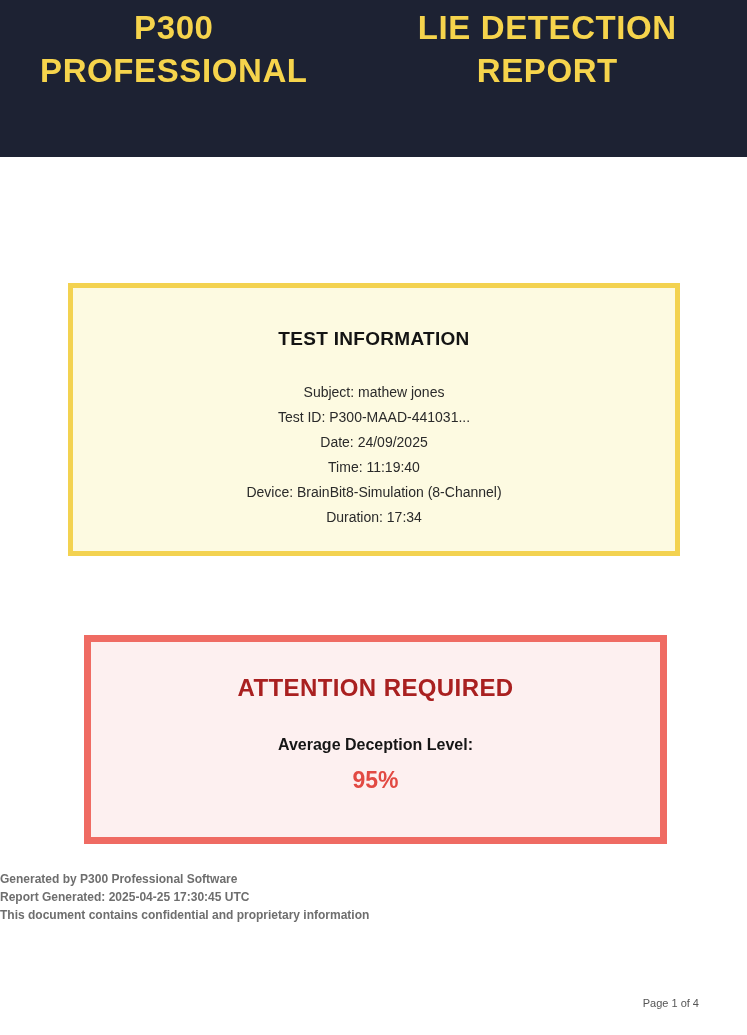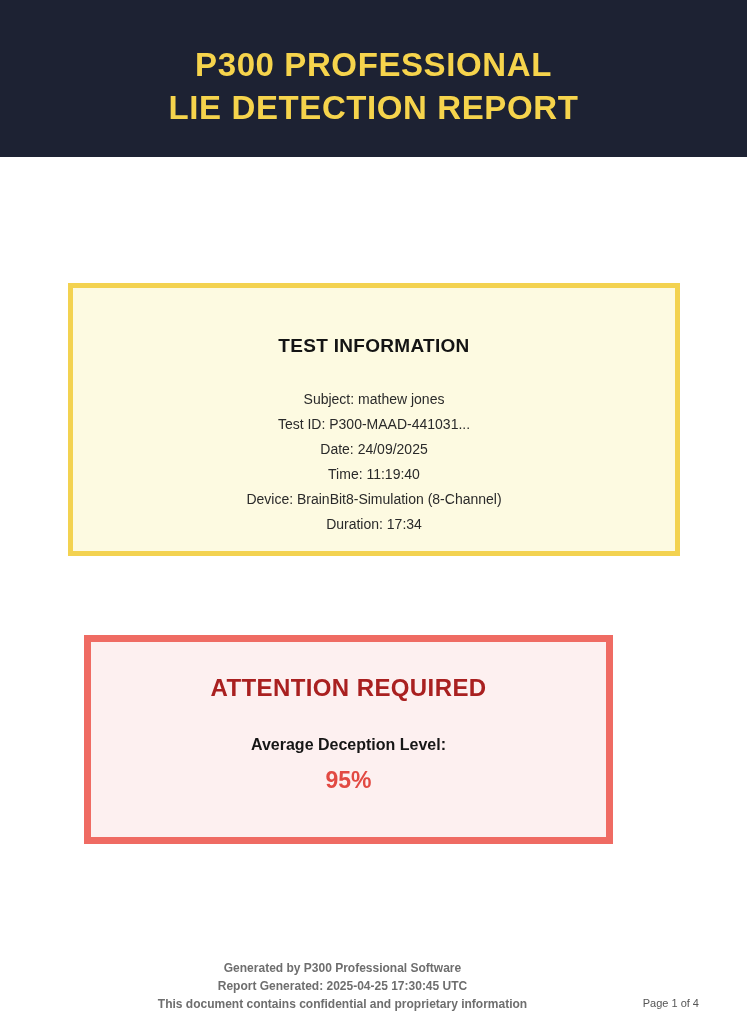--- a/index.html
+++ b/index.html
@@ -20,25 +20,25 @@
     height: 1035px;
     background: #ffffff;
     box-sizing: border-box;
   }
   
   .header-banner {
     width: 747px;
     height: 157px;
     background: #1d2233;
     display: flex;
-    flex-direction: column;
-    align-items: center;
+    flex-direction: row;
+    align-items: flex-start;
     justify-content: center;
     box-sizing: border-box;
-    padding-top: 14px;
+    padding-top: 6px;
   }
   .header-line {
     color: #f6d44c;
     font-size: 33px;
     font-weight: bold;
     letter-spacing: 0.6px;
     line-height: 43px;
     text-align: center;
   }
   
@@ -60,37 +60,36 @@
     border: 5px solid #f3d250;
     box-sizing: border-box;
     padding-top: 40px;
   }
   .info-title {
     text-align: center;
     font-size: 19px;
     font-weight: bold;
     color: #141414;
     letter-spacing: 0.3px;
-    margin-top: 7px;
   }
   .info-rows {
     margin-top: 30px;
     text-align: center;
   }
   .info-row {
     font-size: 14px;
     color: #2a2a2a;
     line-height: 25px;
   }
   
   .alert-card {
     position: absolute;
     left: 84px;
     top: 635px;
-    width: 529px;
+    width: 583px;
     height: 209px;
     background: #fdf0f0;
     border: 7px solid #ef6b63;
     box-sizing: border-box;
     padding-top: 32px;
   }
   .alert-title {
     text-align: center;
     font-size: 24px;
     font-weight: bold;
@@ -108,23 +107,23 @@
     text-align: center;
     font-size: 23px;
     font-weight: bold;
     color: #e24a43;
     margin-top: 13px;
   }
   
   .footer {
     position: absolute;
     left: 0;
-    top: 959px;
+    top: 870px;
     width: 685px;
-    text-align: center;
+    text-align: left;
   }
   .footer-line {
     font-size: 12px;
     font-weight: bold;
     color: #6e6e6e;
     line-height: 18px;
   }
   .page-number {
     position: absolute;
     right: 48px;

